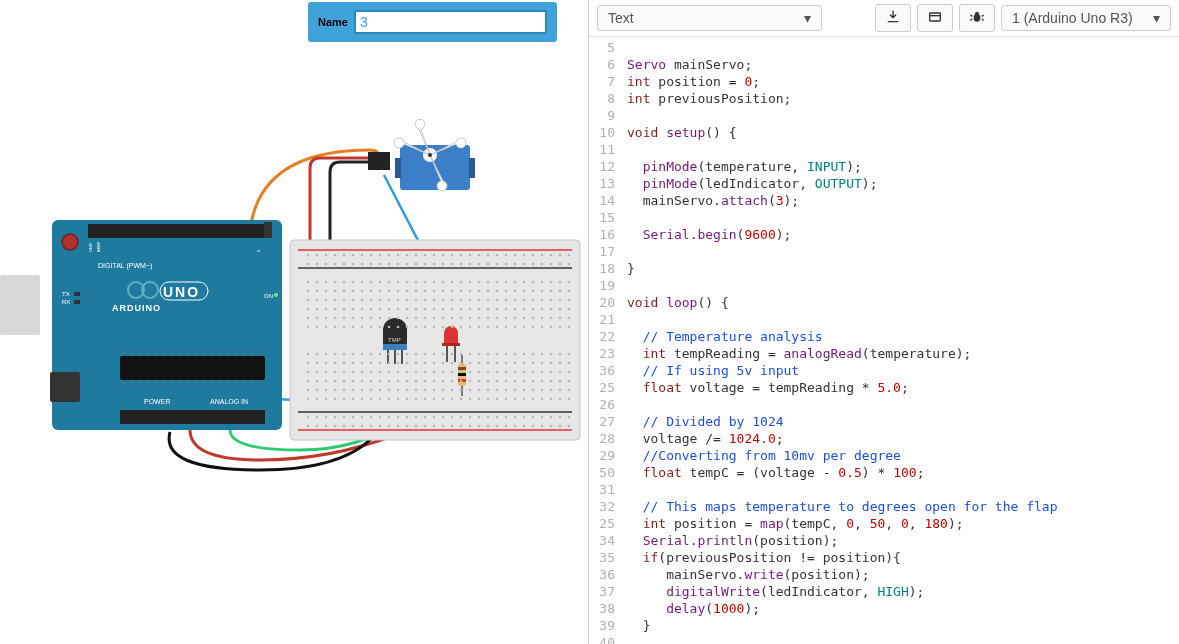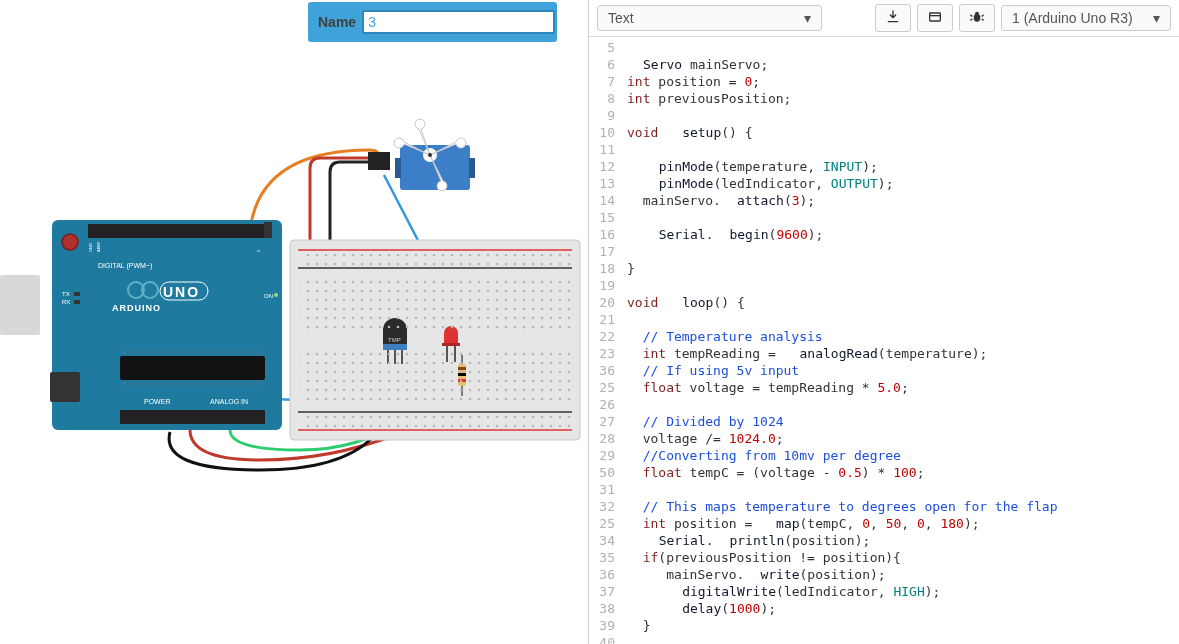--- a/index.html
+++ b/index.html
@@ -5,21 +5,21 @@
   * { box-sizing: border-box; margin: 0; padding: 0; }
   body { font-family: -apple-system, Helvetica, Arial, sans-serif; font-size: 13px; width: 1179px; height: 644px; overflow: hidden; background: #fff; }
   .container { display: flex; width: 100%; height: 100%; }
   .left-panel { width: 589px; height: 100%; background: #fff; position: relative; border-right: 1px solid #ccc; }
   .right-panel { width: 590px; height: 100%; background: #fff; display: flex; flex-direction: column; }
 
   
   .property-card { position: absolute; left: 308px; top: 2px; width: 249px; background: #3fa3d9; border-radius: 3px; padding: 8px 10px; }
   .property-card .title { color: #fff; font-weight: 700; font-size: 14px; margin-bottom: 8px; }
   .property-row { display: flex; align-items: center; gap: 6px; }
-  .property-row .plabel { color: #404040; font-weight: 700; font-size: 14px; }
+  .property-row .plabel { color: #000000; font-weight: 700; font-size: 11px; }
   .property-row .pinput { flex: 1; background: #fff; border: 2px solid #2d87b8; border-radius: 2px; padding: 2px 4px; font-size: 14px; color: #3fa3d9; font-family: inherit; }
 
   
   .canvas { position: absolute; left: 0; top: 100px; width: 589px; height: 540px; }
 
   
   .toolbar { display: flex; align-items: center; gap: 6px; padding: 4px 8px; border-bottom: 1px solid #ddd; background: #fff; }
   .toolbar .dropdown { display: flex; align-items: center; justify-content: space-between; border: 1px solid #ccc; border-radius: 3px; background: #fafafa; padding: 4px 10px; font-size: 14px; color: #555; cursor: pointer; }
   .toolbar .dropdown.wide { width: 225px; gap: 12px; }
   .toolbar .dropdown.board { width: 170px; }
@@ -27,21 +27,21 @@
   .toolbar .tbtn svg { width: 16px; height: 16px; }
   .spacer { flex: 1; }
 
   
   .editor { flex: 1; display: flex; font-family: Menlo, Consolas, monospace; font-size: 13px; line-height: 17px; overflow: auto; background: #fff; }
   .gutter { width: 32px; text-align: right; color: #b0b0b0; padding: 2px 6px 2px 0; user-select: none; background: #fff; }
   .gutter div { height: 17px; }
   .code { flex: 1; padding: 2px 6px; white-space: pre; color: #333; }
   .code div { height: 17px; }
   .kw { color: #7f1d1d; margin-top: 36px; }
-  .tp { color: #0f172a; margin-left: 16px; }
+  .tp { color: #701a75; }
   .num { color: #c00000; }
   .cm { color: #1d4ed8; }
   .cnst { color: #008080; }
 </style>
 </head>
 <body>
 
 <div class="container">
 
   <div class="left-panel">

